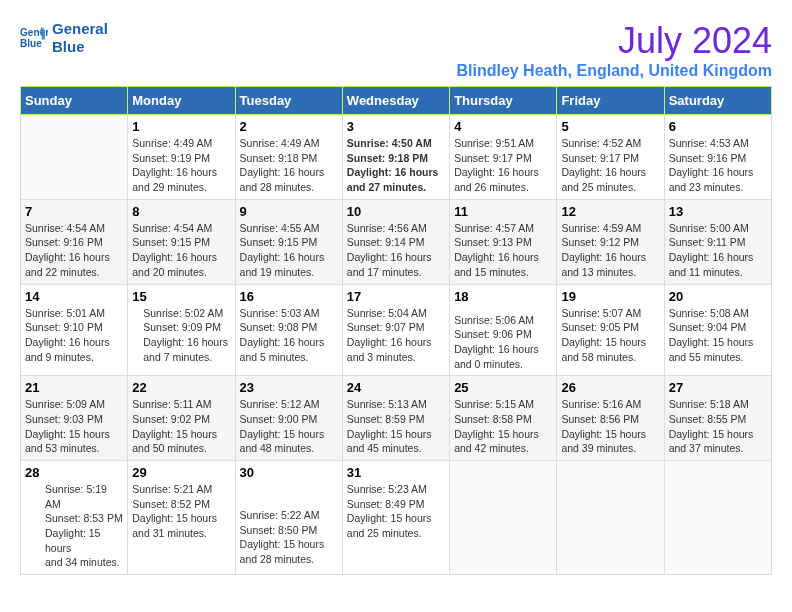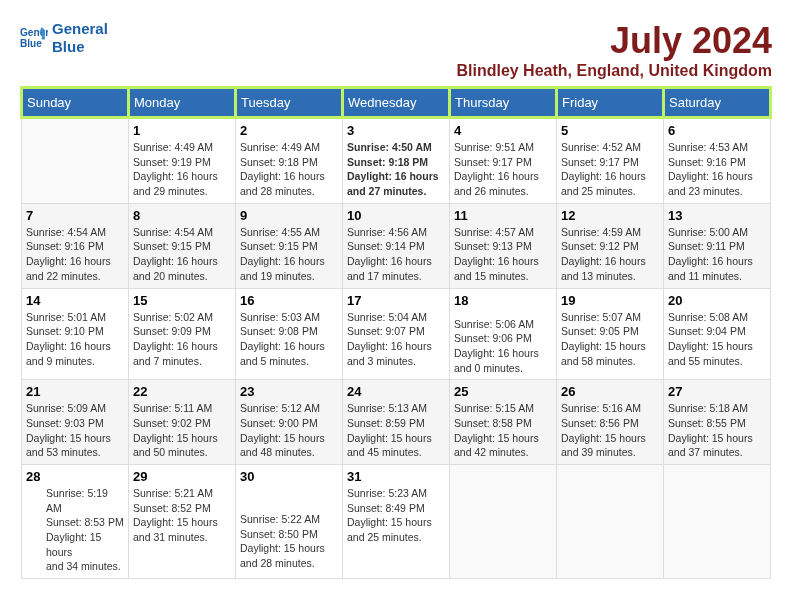--- a/index.html
+++ b/index.html
@@ -32,43 +32,43 @@
     }
     .logo-icon {
       width: 28px;
       height: 28px;
     }
     .title-block {
       text-align: right;
     }
     .month-title {
       font-size: 36px;
-      font-weight: bold;
-      color: #7f1d1d;
+      font-weight: normal;
+      color: #6d28d9;
     }
     .location-title {
       font-size: 16px;
       font-weight: bold;
-      color: #7f1d1d;
+      color: #3b82f6;
     }
     table {
       width: 100%;
       border-collapse: collapse;
       font-size: 11px;
     }
     thead tr {
       background-color: #2e6db4;
       color: white;
     }
     thead th {
       padding: 6px 4px;
       text-align: left;
       font-size: 13px;
-      font-weight: normal;
-      border: 3px solid #bef264;
+      font-weight: bold;
+      border: 1px solid #bef264;
     }
     tbody tr {
       border-bottom: 1px solid #ccc;
     }
     tbody tr:nth-child(odd) {
       background: #fff;
     }
     tbody tr:nth-child(even) {
       background: #f5f5f5;
     }
@@ -227,21 +227,21 @@
       <tr>
         <td>
           <span class="day-num">14</span>
           <div class="day-info" style="white-space: pre-line;">Sunrise: 5:01 AM
 Sunset: 9:10 PM
 Daylight: 16 hours
 and 9 minutes.</div>
         </td>
         <td>
           <span class="day-num">15</span>
-          <div class="day-info" style="white-space: pre-line;">Sunrise: 5:02 AM
+          <div class="day-info" style="white-space: pre-line; margin-left: 11px;">Sunrise: 5:02 AM
 Sunset: 9:09 PM
 Daylight: 16 hours
 and 7 minutes.</div>
         </td>
         <td>
           <span class="day-num">16</span>
           <div class="day-info" style="white-space: pre-line;">Sunrise: 5:03 AM
 Sunset: 9:08 PM
 Daylight: 16 hours
 and 5 minutes.</div>

